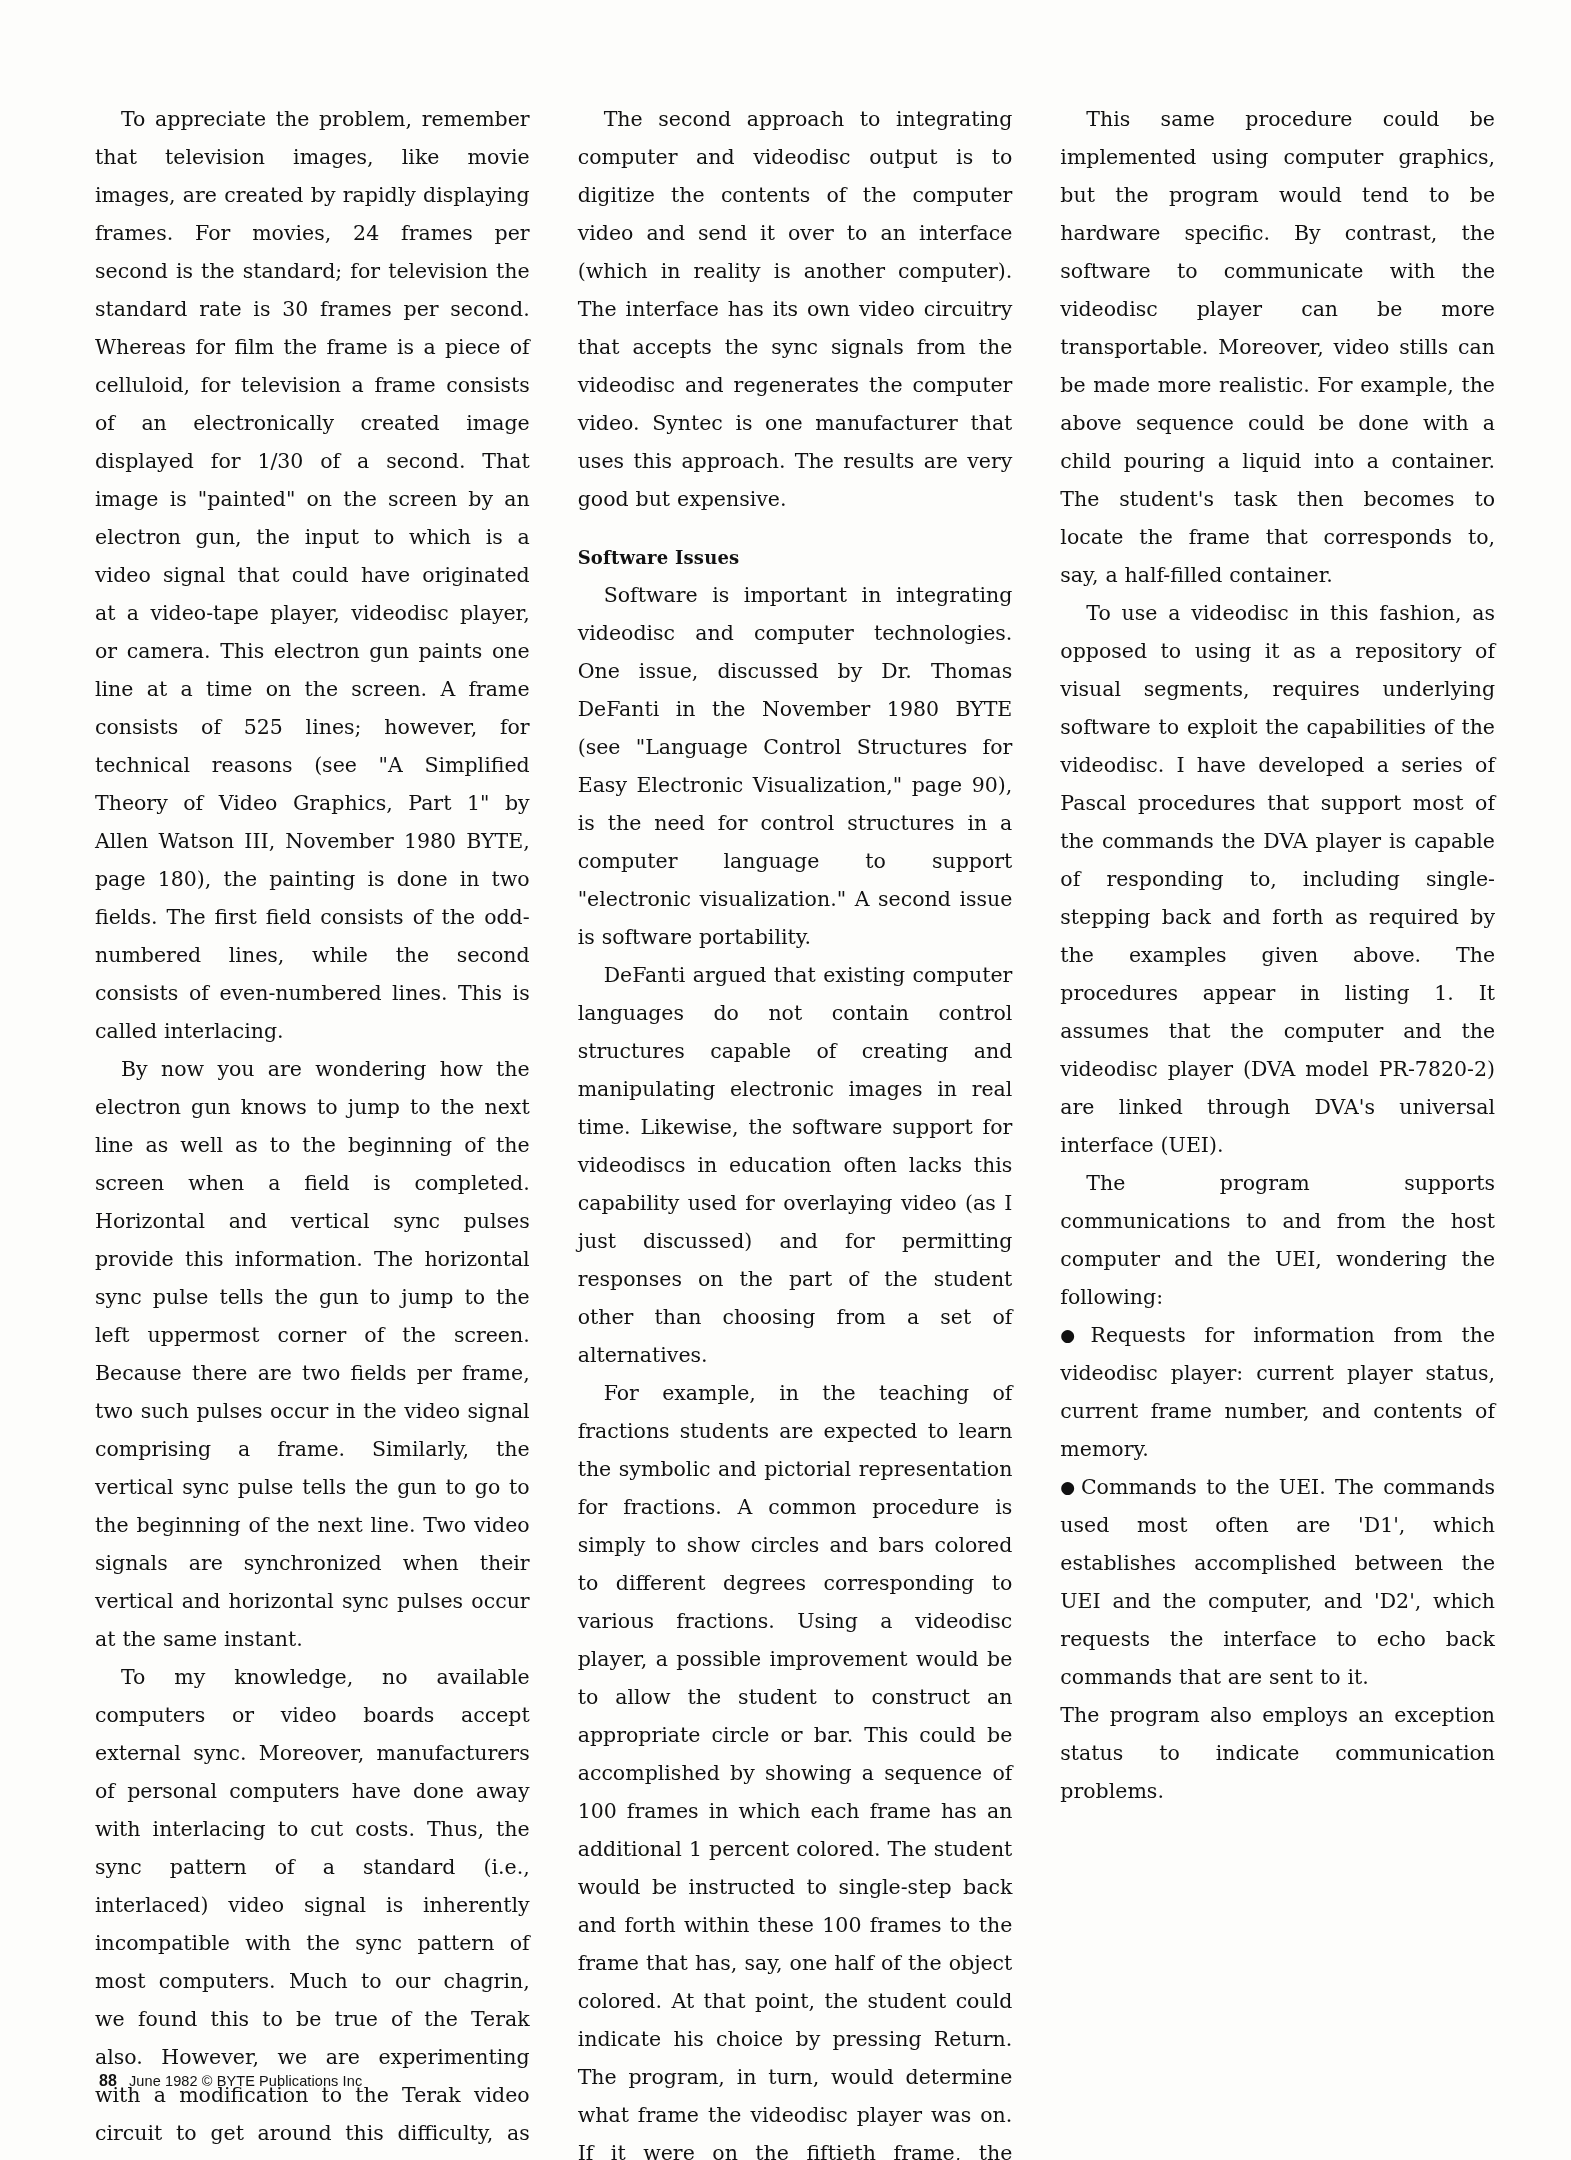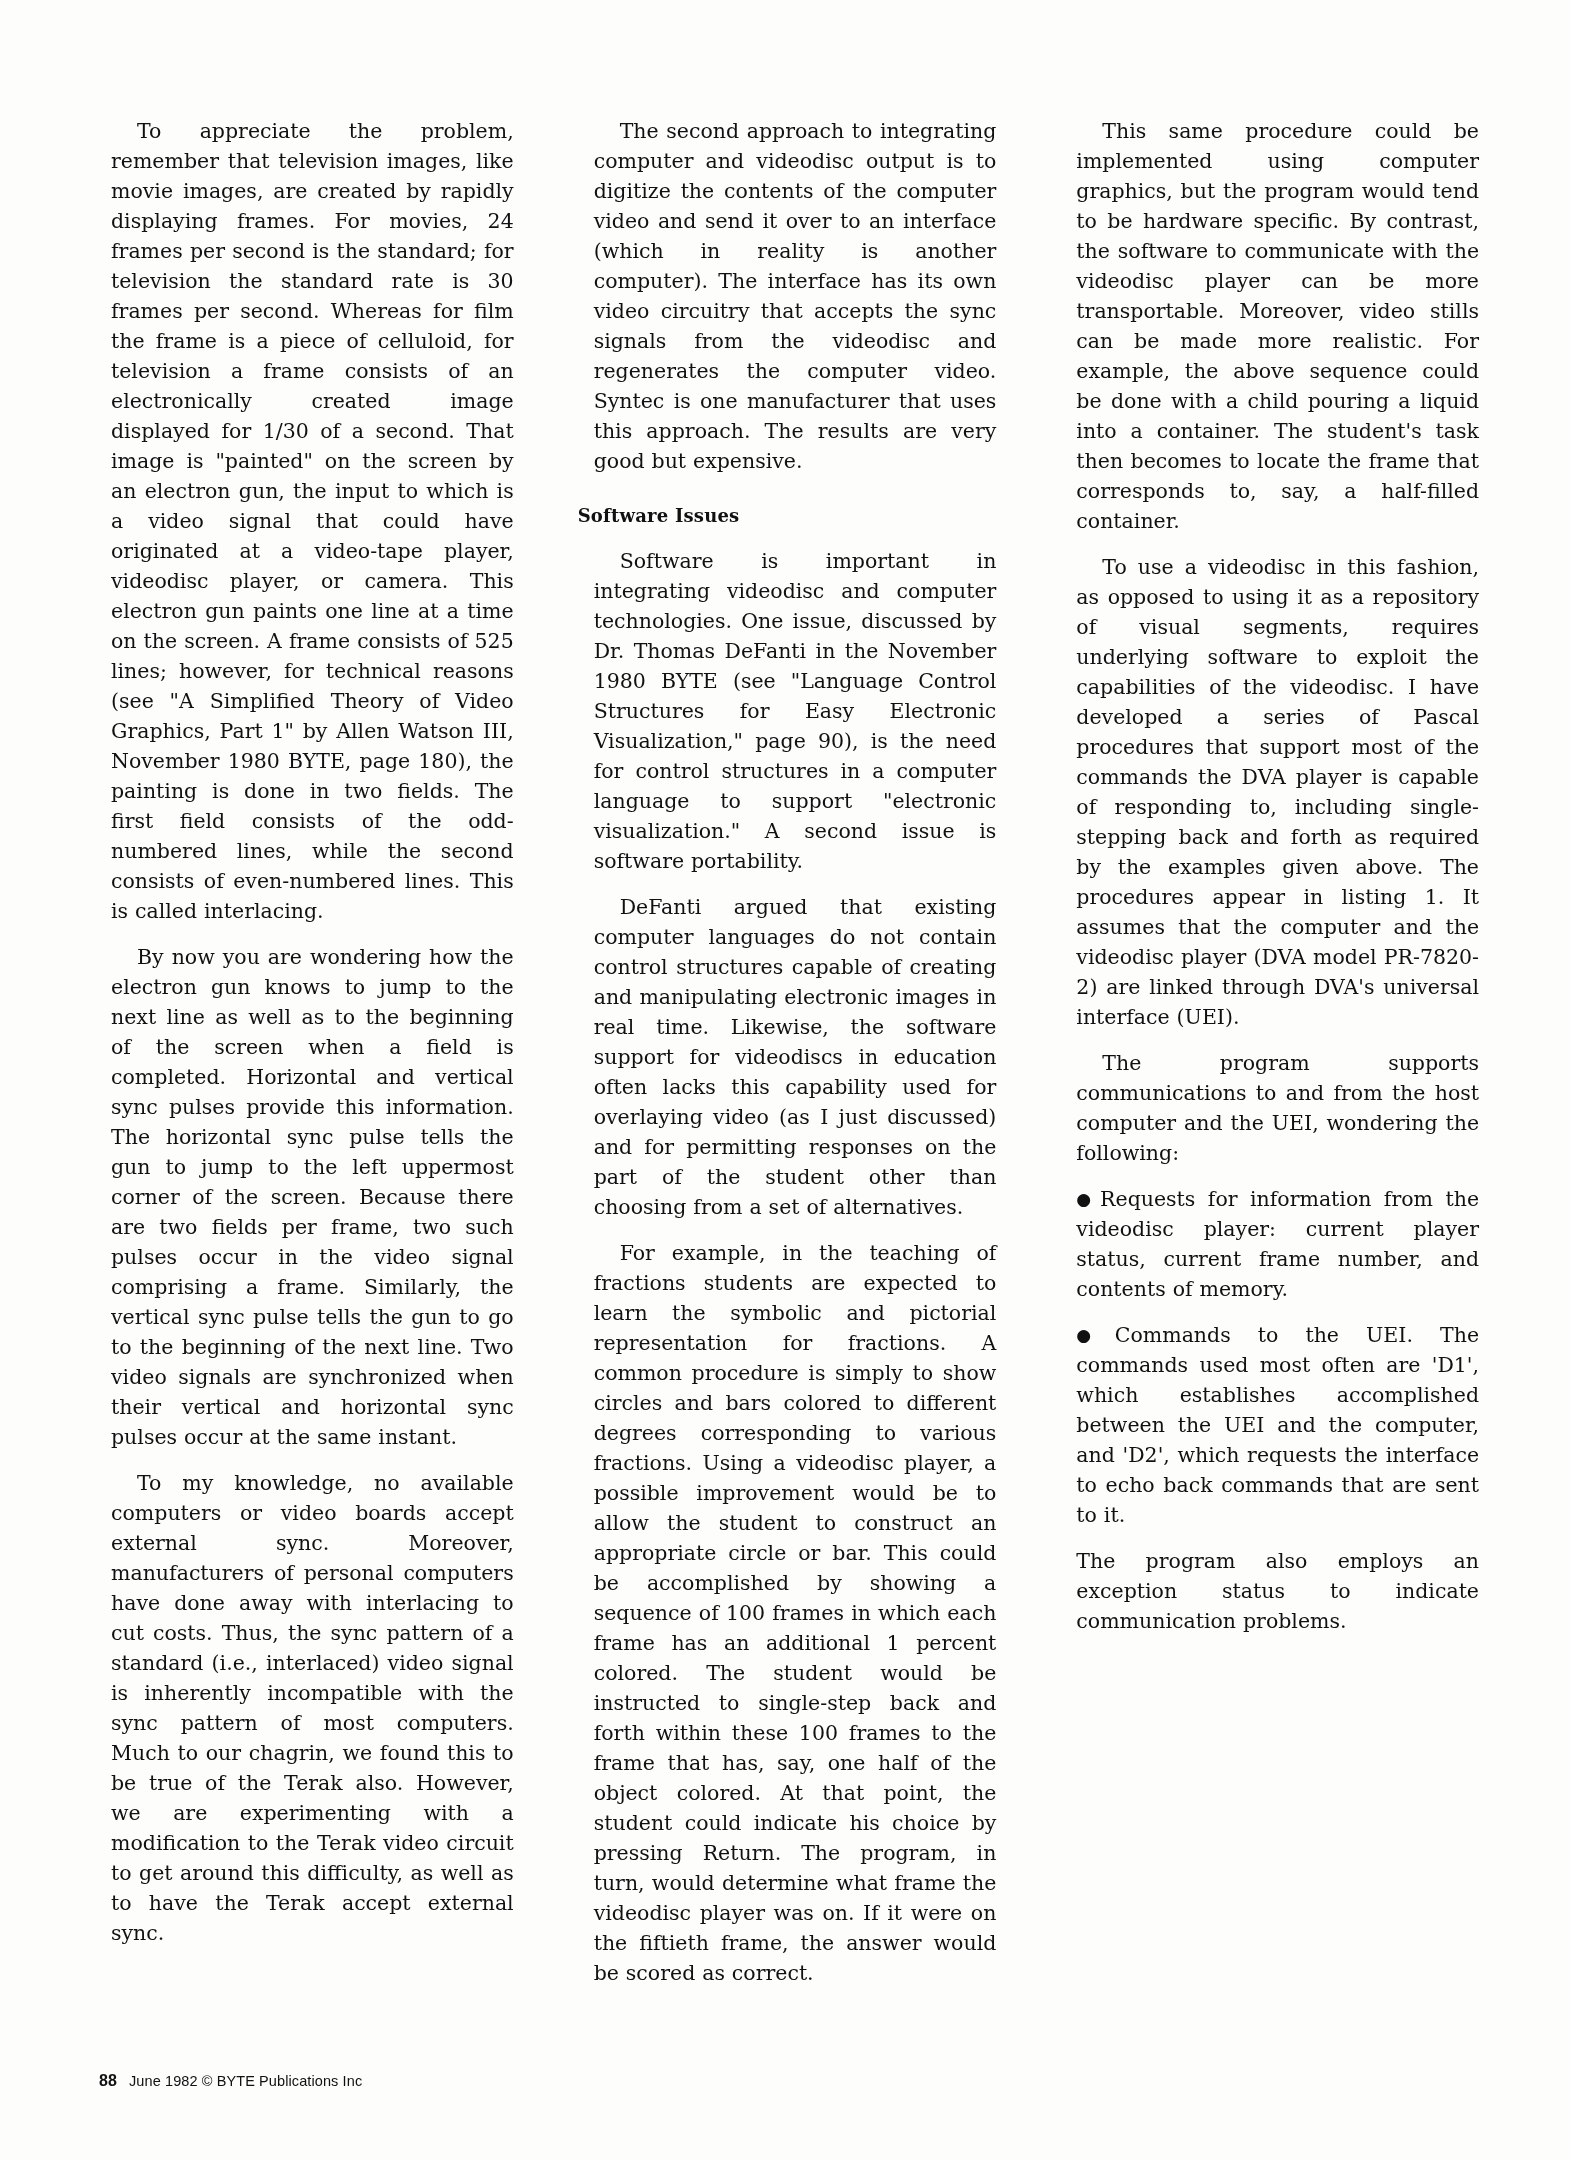--- a/index.html
+++ b/index.html
@@ -27,23 +27,23 @@
     left: 95px;
     top: 100px;
     width: 1400px;
     display: flex;
     gap: 48px;
   }
   .col {
     width: 435px;
   }
   .col p {
-    margin: 16px;
+    margin: 0;
     font-size: 20.5px;
-    line-height: 30px;
+    line-height: 38px;
     text-align: justify;
     text-justify: inter-word;
     hyphens: manual;
     word-spacing: 0.02em;
   }
   .col p.indent {
     text-indent: 26px;
   }
   .col p.noindent {
     text-indent: 0;

